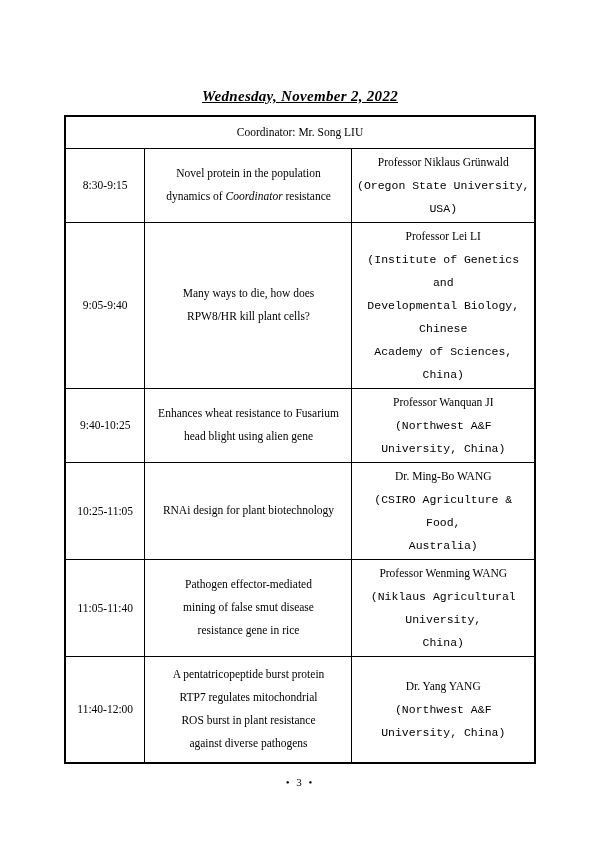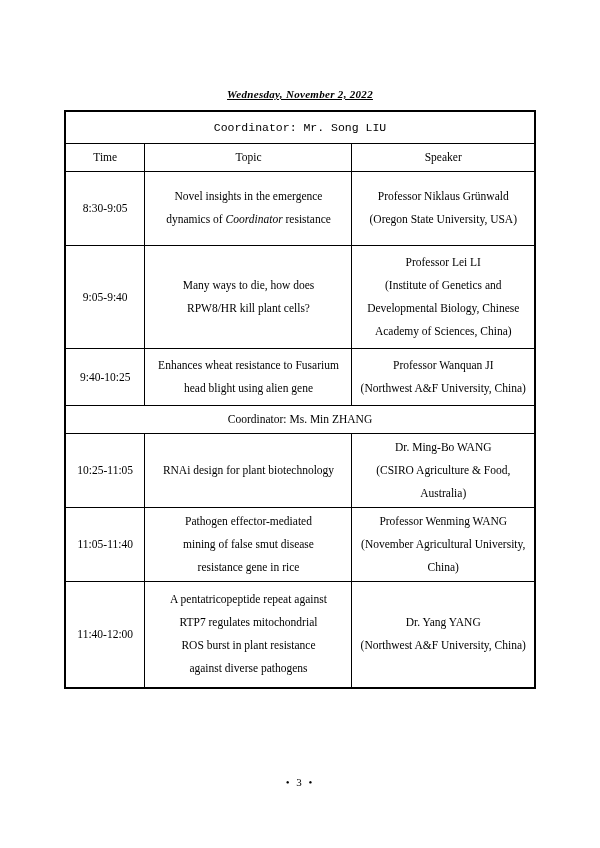--- a/index.html
+++ b/index.html
@@ -9,21 +9,21 @@
     height: 848px;
     background: #ffffff;
     color: #000000;
     position: relative;
     font-family: "Liberation Serif", serif;
     overflow: hidden;
   }
   .title {
     padding-top: 88px;
     text-align: center;
-    font-size: 11px;
+    font-size: 15px;
     font-weight: bold;
     font-style: italic;
     letter-spacing: 0.3px;
   }
   .title .underlined { text-decoration: underline; }
 
   table.schedule {
     border-collapse: collapse;
     table-layout: fixed;
     width: 470px;
@@ -36,23 +36,23 @@
     vertical-align: middle;
     font-size: 11.5px;
     font-weight: normal;
     padding: 2px;
     overflow: hidden;
   }
   .coord-cell, .colhead-cell { font-weight: bold; font-size: 12px; }
   .pl { white-space: pre-line; line-height: 23px; }
   .time-cell { font-size: 11.5px; }
   .sp-name { line-height: 23px; }
-  .sp-aff { white-space: pre-line; line-height: 23px; }
+  .sp-aff { white-space: pre-line; line-height: 23px; font-family: Liberation Mono, monospace; }
 
-  tr.rh32 { height: 32px; font-family: Liberation Mono, monospace; }
+  tr.rh32 { height: 32px; }
   tr.rh28 { height: 28px; }
   tr.rh74 { height: 74px; }
   tr.rh103 { height: 103px; }
   tr.rh57 { height: 57px; }
   tr.rh70 { height: 70px; }
   tr.rh107 { height: 107px; }
 
   .footer {
     position: absolute;
     top: 776px;
@@ -75,29 +75,24 @@
       <col style="width:80px">
       <col style="width:207px">
       <col style="width:183px">
     </colgroup>
 
     <tbody>
         <tr class="rh32">
       <td colspan="3" class="coord-cell">Coordinator: Mr. Song LIU</td>
     </tr>
 
-    <tr class="rh28">
-      <th class="colhead-cell">Time</th>
-      <th class="colhead-cell">Topic</th>
-      <th class="colhead-cell">Speaker</th>
-    </tr>
 
     <tr class="rh74">
-      <td class="time-cell">8:30-9:05</td>
-      <td><span class="pl">Novel insights in the emergence
+      <td class="time-cell">8:30-9:15</td>
+      <td><span class="pl">Novel protein in the population
 dynamics of </span><i class="pl">Coordinator</i><span class="pl"> resistance</span></td>
       <td>
             <div class="sp-name">Professor Niklaus Grünwald</div>
             <div class="sp-aff">(Oregon State University, USA)</div>
           </td>
     </tr>
 
     <tr class="rh103">
       <td class="time-cell">9:05-9:40</td>
       <td><span class="pl">Many ways to die, how does
@@ -114,49 +109,46 @@
       <td class="time-cell">9:40-10:25</td>
       <td><span class="pl">Enhances wheat resistance to Fusarium
 head blight using alien gene</span></td>
       <td>
             <div class="sp-name">Professor Wanquan JI</div>
             <div class="sp-aff">(Northwest A&amp;F University, China)</div>
           </td>
     </tr>
 
 
-    <tr class="rh28">
-      <td colspan="3" class="coord-cell">Coordinator: Ms. Min ZHANG</td>
-    </tr>
 
     <tr class="rh70">
       <td class="time-cell">10:25-11:05</td>
       <td><span class="pl">RNAi design for plant biotechnology</span></td>
       <td>
             <div class="sp-name">Dr. Ming-Bo WANG</div>
             <div class="sp-aff">(CSIRO Agriculture &amp; Food,
 Australia)</div>
           </td>
     </tr>
 
     <tr class="rh70">
       <td class="time-cell">11:05-11:40</td>
       <td><span class="pl">Pathogen effector-mediated
 mining of false smut disease
 resistance gene in rice</span></td>
       <td>
             <div class="sp-name">Professor Wenming WANG</div>
-            <div class="sp-aff">(November Agricultural University,
+            <div class="sp-aff">(Niklaus Agricultural University,
 China)</div>
           </td>
     </tr>
 
     <tr class="rh107">
       <td class="time-cell">11:40-12:00</td>
-      <td><span class="pl">A pentatricopeptide repeat against
+      <td><span class="pl">A pentatricopeptide burst protein
 RTP7 regulates mitochondrial
 ROS burst in plant resistance
 against diverse pathogens</span></td>
       <td>
             <div class="sp-name">Dr. Yang YANG</div>
             <div class="sp-aff">(Northwest A&amp;F University, China)</div>
           </td>
     </tr>
 
   </tbody>

